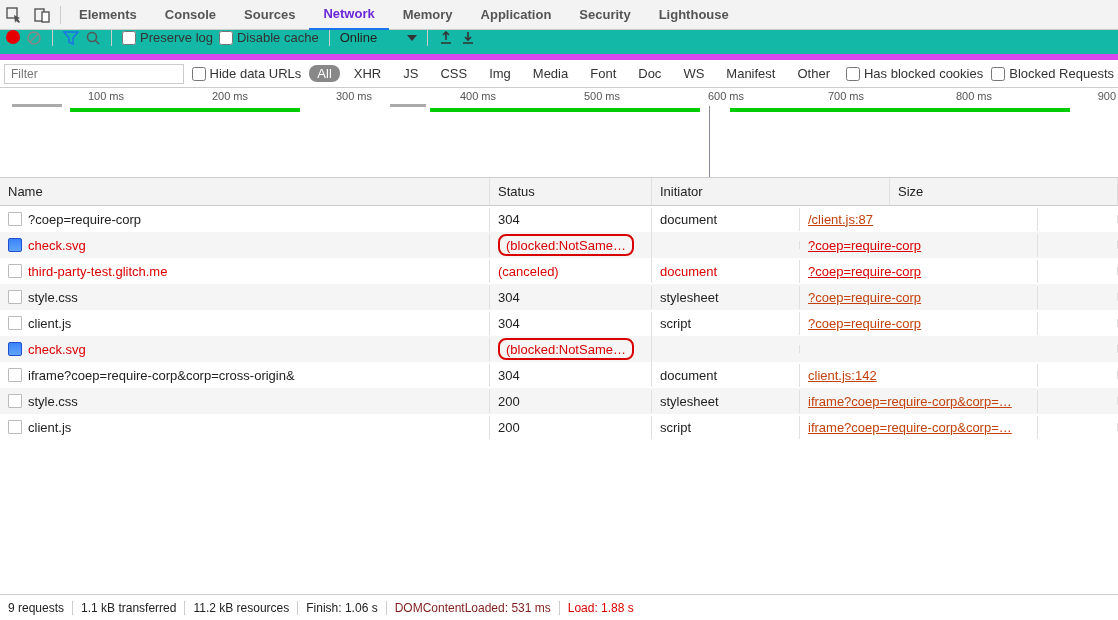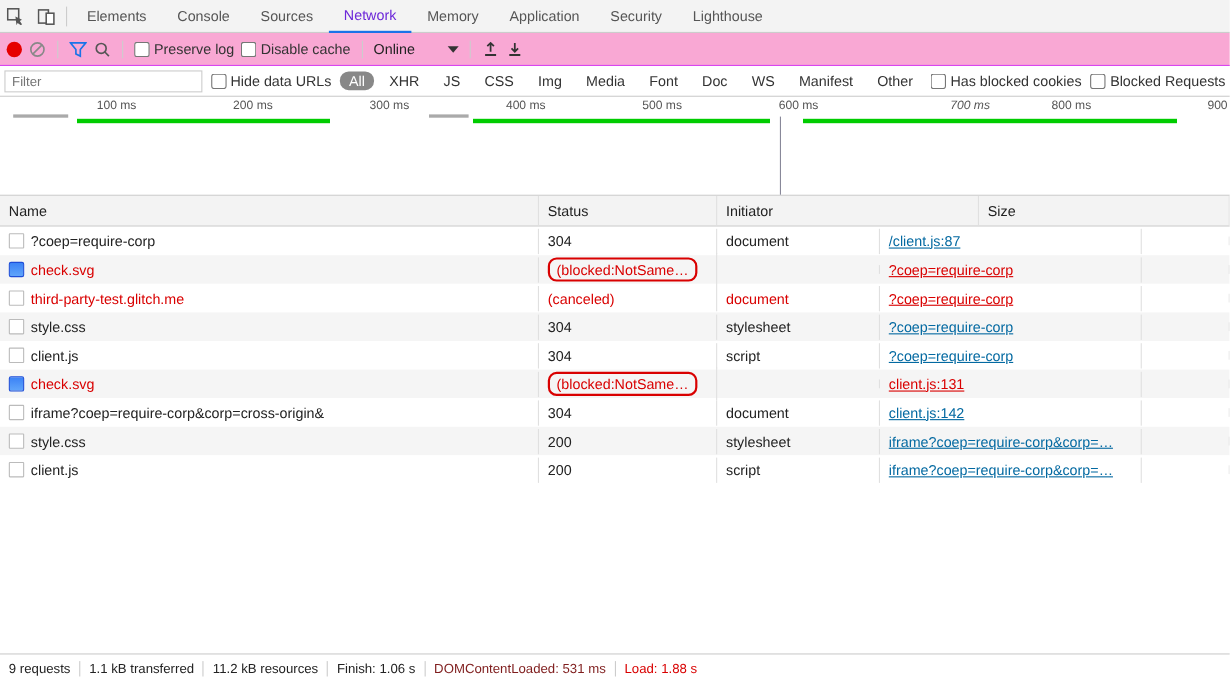--- a/index.html
+++ b/index.html
@@ -1,23 +1,23 @@
 <!DOCTYPE html>
 <html><head>
 <meta charset="utf-8">
 <style>
 * { box-sizing: border-box; margin: 0; padding: 0; }
 body { font-family: "Helvetica Neue", Arial, sans-serif; font-size: 13px; color: #222; background: #fff; width: 1118px; height: 620px; overflow: hidden; display: flex; flex-direction: column; }
 .topbar { display: flex; align-items: center; height: 30px; border-bottom: 1px solid #ccc; background: #f3f3f3; }
 .topbar .icon-btn { width: 28px; height: 28px; display: flex; align-items: center; justify-content: center; color: #555; cursor: pointer; }
 .topbar .vdiv { width: 1px; height: 18px; background: #ccc; margin: 0 4px; }
 .tabs { display: flex; }
-.tab { padding: 0 14px; height: 30px; display: flex; align-items: center; color: #555; cursor: pointer; }
+.tab { padding: 0 14px; height: 30px; display: flex; align-items: center; color: #555; cursor: pointer; font-weight: bold; }
 .tab.active { color: #6d28d9; border-bottom: 2px solid #1a73e8; }
-.toolbar { display: flex; align-items: center; height: 30px; border-bottom: 1px solid #d946ef; background: #f9a8d4; padding: 0 6px; gap: 6px; }
+.toolbar { display: flex; align-items: flex-start; height: 30px; border-bottom: 6px solid #d946ef; background: #14b8a6; padding: 0 6px; gap: 6px; }
 .record-dot { width: 14px; height: 14px; border-radius: 50%; background: #e60000; cursor: pointer; }
 .toolbar .icon { width: 16px; height: 16px; display: flex; align-items: center; justify-content: center; color: #555; cursor: pointer; }
 .toolbar .icon.blue { color: #1a73e8; }
 .toolbar .vd { width: 1px; height: 16px; background: #ccc; margin: 0 4px; }
 .chk { display: flex; align-items: center; gap: 4px; color: #333; }
 .chk input { width: 14px; height: 14px; }
 .throttle { display: flex; align-items: center; gap: 6px; }
 .triangle-down { width: 0; height: 0; border-left: 5px solid transparent; border-right: 5px solid transparent; border-top: 6px solid #333; }
 .filterbar { display: flex; align-items: center; height: 28px; border-bottom: 1px solid #ccc; padding: 0 4px; gap: 8px; white-space: nowrap; overflow: hidden; }
 .filter-input { width: 200px; height: 20px; border: 1px solid #ccc; padding: 0 6px; font-size: 12px; }
@@ -41,21 +41,21 @@
 .tbody { flex: 1; overflow: auto; }
 .tr { display: flex; height: 26px; align-items: center; }
 .tr:nth-child(odd) { background: #fff; }
 .tr:nth-child(even) { background: #f5f5f5; }
 .tr.err { color: #d90000; }
 .tr.err .td.col-init a { color: #d90000; }
 .td.col-name { gap: 6px; }
 .file-icon { width: 14px; height: 14px; flex-shrink: 0; }
 .file-icon.img { background: linear-gradient(#3b82f6, #60a5fa); border: 1px solid #1d4ed8; border-radius: 2px; }
 .file-icon.doc { border: 1px solid #bbb; border-radius: 1px; background: #fff; }
-.td a { color: #0369a1; text-decoration: underline; }
+.td a { color: #c2410c; text-decoration: underline; }
 .highlight-box { border: 2px solid #d90000; border-radius: 8px; padding: 0 6px; height: 22px; display: flex; align-items: center; }
 .footer { display: flex; align-items: center; height: 26px; border-top: 1px solid #ccc; background: #fff; padding: 0 8px; gap: 8px; font-size: 12px; }
 .footer .fd { width: 1px; height: 14px; background: #ccc; }
 .blue-text { color: #7f1d1d; }
 .red-text { color: #d90000; }
 svg { display: block; }
 </style>
 </head>
 <body>
 
@@ -163,21 +163,21 @@
 </div>
 
 <div class="timeline">
   <div class="ticks" id="ticks">
       <span class="tick" style="left: 124px;">100 ms</span>
       <span class="tick" style="left: 248px;">200 ms</span>
       <span class="tick" style="left: 372px;">300 ms</span>
       <span class="tick" style="left: 496px;">400 ms</span>
       <span class="tick" style="left: 620px; padding-left: 36px;">500 ms</span>
       <span class="tick" style="left: 744px;">600 ms</span>
-      <span class="tick" style="left: 900px; font-style: italic;">700 ms</span>
+      <span class="tick" style="left: 864px;">700 ms</span>
       <span class="tick" style="left: 992px;">800 ms</span>
       <span class="tick" style="left: 1116px;">900</span>
     </div>
   <div class="bars">
     <div class="gray-bar" style="left:12px;width:50px"></div>
     <div class="green-bar" style="left:70px;width:230px"></div>
     <div class="gray-bar" style="left:390px;width:36px"></div>
     <div class="green-bar" style="left:430px;width:270px"></div>
     <div class="green-bar" style="left:730px;width:340px"></div>
   </div>
@@ -256,23 +256,20 @@
       </div>
       <div class="tr err">
         <div class="td col-name">
           <span class="file-icon img"></span>
           <span>check.svg</span>
         </div>
         <div class="td col-status">
           <span class="highlight-box">(blocked:NotSame…</span>
         </div>
         <div class="td col-type"></div>
-        <div class="td col-init">
-          <a href="#">client.js:131</a>
-        </div>
         <div class="td col-size"></div>
       </div>
       <div class="tr">
         <div class="td col-name">
           <span class="file-icon doc"></span>
           <span>iframe?coep=require-corp&amp;corp=cross-origin&amp;</span>
         </div>
         <div class="td col-status">304</div>
         <div class="td col-type">document</div>
         <div class="td col-init">

